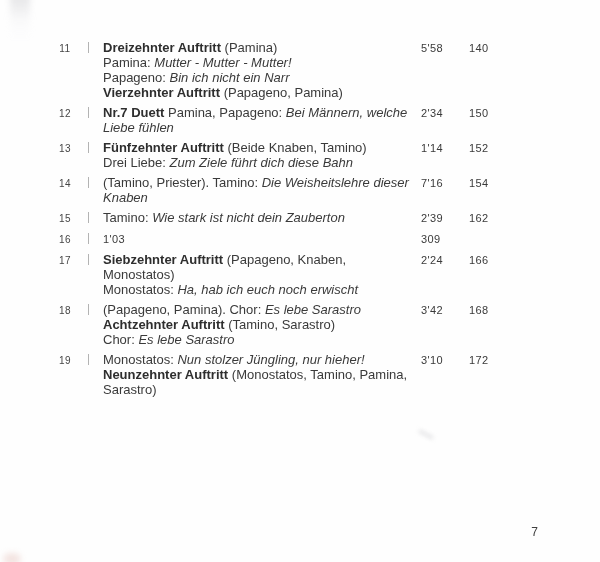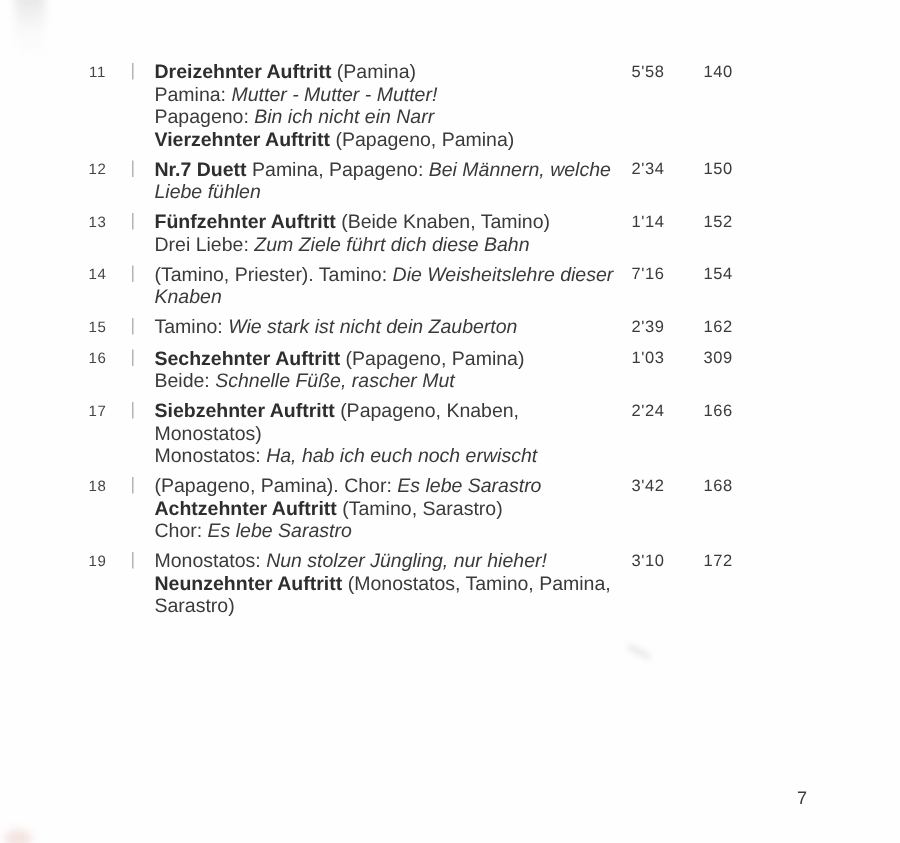--- a/index.html
+++ b/index.html
@@ -157,24 +157,20 @@
           <div class="line"><span class="run-r">Tamino: </span><span class="run-i">Wie stark ist nicht dein Zauberton</span></div>
         </div>
         <div class="time">2'39</div>
         <div class="pg">162</div>
       </div>
       <div class="track">
         <div class="no">16</div>
         <div class="barcol">
           <span class="bar"></span>
         </div>
-        <div class="lines">
-          <div class="line"><span class="run-b">Sechzehnter Auftritt</span><span class="run-r"> (Papageno, Pamina)</span></div>
-          <div class="line"><span class="run-r">Beide: </span><span class="run-i">Schnelle Füße, rascher Mut</span></div>
-        </div>
         <div class="time">1'03</div>
         <div class="pg">309</div>
       </div>
       <div class="track">
         <div class="no">17</div>
         <div class="barcol">
           <span class="bar"></span>
         </div>
         <div class="lines">
           <div class="line"><span class="run-b">Siebzehnter Auftritt</span><span class="run-r"> (Papageno, Knaben, Monostatos)</span></div>

